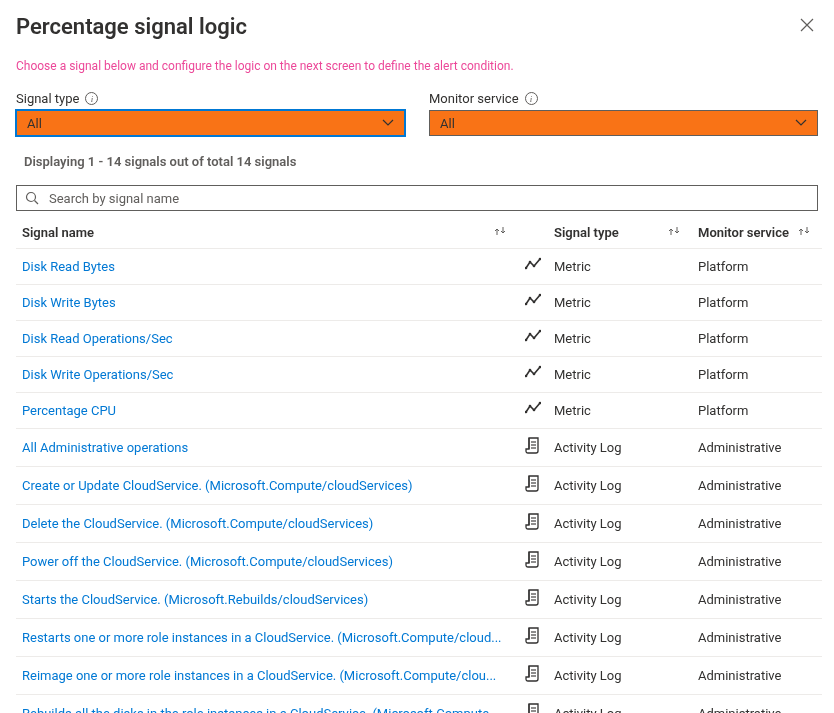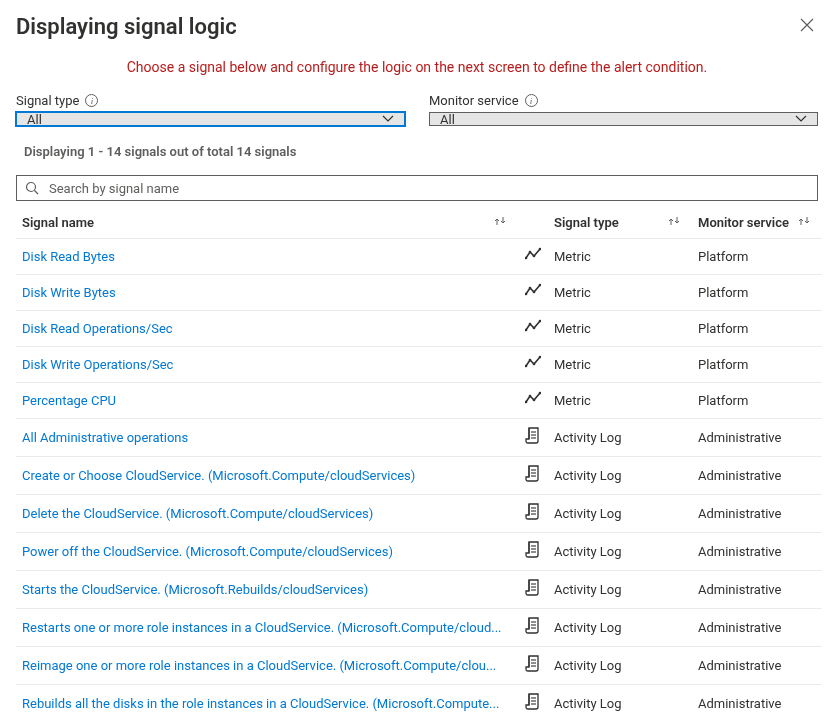--- a/index.html
+++ b/index.html
@@ -24,24 +24,23 @@
     color: #323130;
   }
   .close-btn {
     font-size: 16px;
     color: #605e5c;
     cursor: pointer;
     padding: 4px;
     line-height: 1;
   }
   .intro {
-    font-size: 14px;
-    color: #b91c1c;
+    font-size: 12px;
+    color: #ec4899;
     margin: 6px 0 18px 0;
-    text-align: center;
   }
   .filters {
     display: flex;
     gap: 24px;
     margin-bottom: 18px;
   }
   .filter {
     flex: 1;
     max-width: 390px;
   }
@@ -65,24 +64,24 @@
     color: #605e5c;
     font-style: italic;
     font-family: Georgia, serif;
   }
   .select-box {
     display: flex;
     align-items: center;
     justify-content: space-between;
     border: 1px solid #605e5c;
     padding: 4px 10px;
-    height: 14px;
+    height: 26px;
     font-size: 13px;
     cursor: pointer;
-    background: #e5e5e5;
+    background: #f97316;
   }
   .select-box.focused {
     border: 1px solid #0078d4;
     outline: 1px solid #0078d4;
   }
   .chevron {
     display:inline-block;
   }
   .chevron svg { display:block; }
   .count-line {
@@ -150,21 +149,21 @@
   col.c-icon   { width: 30px; }
   col.c-type   { width: 114px; }
   col.c-sort2  { width: 30px; }
   col.c-svc    { width: 100px; }
   col.c-sort3  { width: 30px; }
 </style>
 </head>
 <body>
 
 <div class="header-row">
-  <h1>Displaying signal logic</h1>
+  <h1>Percentage signal logic</h1>
   <span class="close-btn">
     <svg width="14" height="14" viewBox="0 0 14 14">
         <path d="M1 1 L13 13 M13 1 L1 13" stroke="#605e5c" stroke-width="1.2" fill="none"></path>
       </svg>
   </span>
 </div>
 
 <p class="intro">Choose a signal below and configure the logic on the next screen to define the alert condition.</p>
 
 <div class="filters">
@@ -325,21 +324,21 @@
               <path d="M4 1 L4 12" stroke="#323130" stroke-width="1.3" fill="none"></path>
               <line x1="6" y1="5" x2="11" y2="5" stroke="#323130" stroke-width="1.1"></line>
               <line x1="6" y1="8" x2="11" y2="8" stroke="#323130" stroke-width="1.1"></line>
               <line x1="6" y1="11" x2="11" y2="11" stroke="#323130" stroke-width="1.1"></line>
             </svg>
           </span></td>
         <td colspan="2">Activity Log</td>
         <td colspan="2">Administrative</td>
       </tr>
       <tr>
-        <td class="name" colspan="2"><a>Create or Choose CloudService. (Microsoft.Compute/cloudServices)</a></td>
+        <td class="name" colspan="2"><a>Create or Update CloudService. (Microsoft.Compute/cloudServices)</a></td>
         <td class="icon-cell"><span class="type-icon">
             <svg width="16" height="18" viewBox="0 0 16 18">
               <path d="M4 1 L13 1 L13 14 Q13 16 11 16 L3 16 Q1 16 1 14 L1 12 L4 12 Z" stroke="#323130" stroke-width="1.3" fill="none"></path>
               <path d="M4 1 L4 12" stroke="#323130" stroke-width="1.3" fill="none"></path>
               <line x1="6" y1="5" x2="11" y2="5" stroke="#323130" stroke-width="1.1"></line>
               <line x1="6" y1="8" x2="11" y2="8" stroke="#323130" stroke-width="1.1"></line>
               <line x1="6" y1="11" x2="11" y2="11" stroke="#323130" stroke-width="1.1"></line>
             </svg>
           </span></td>
         <td colspan="2">Activity Log</td>

